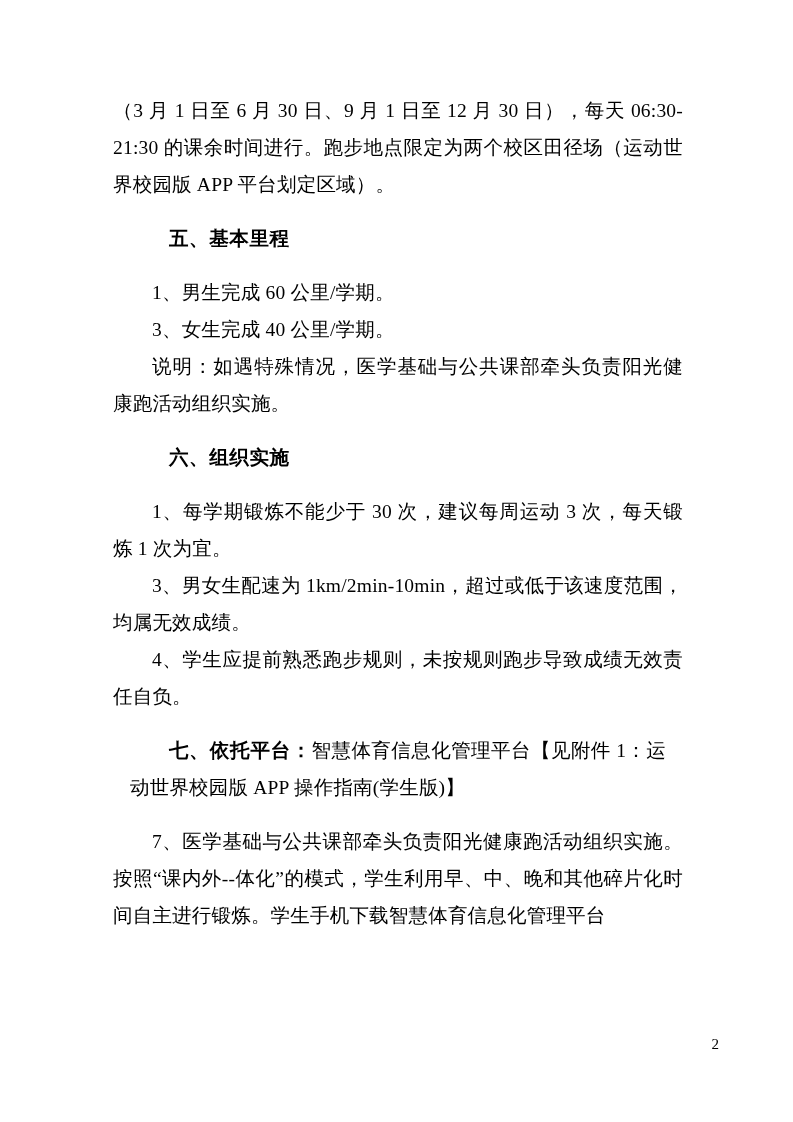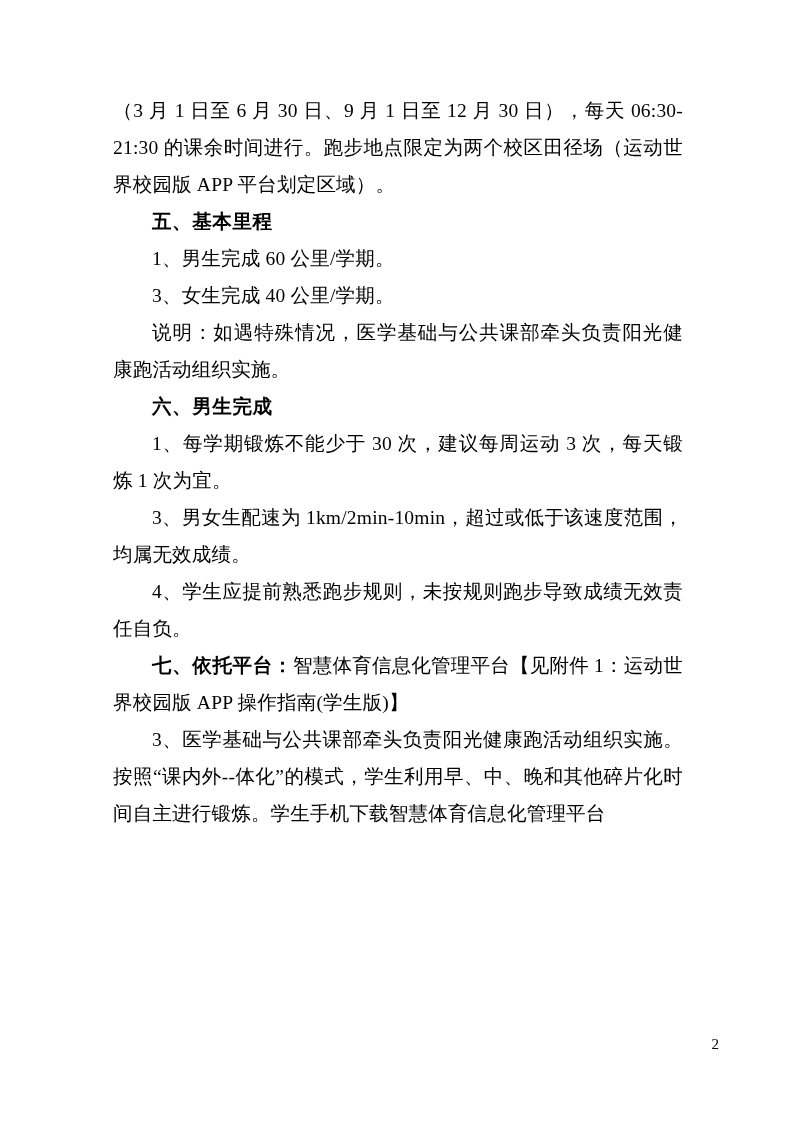--- a/index.html
+++ b/index.html
@@ -41,21 +41,21 @@
     text-indent: 39px;
     font-family: Liberation Serif, serif;
   }
   .noindent {
     text-indent: 0;
   }
   .heading {
     font-weight: bold;
     font-size: 19.5px;
     line-height: 37px;
-    margin: 0;
+    margin: 17px;
     text-indent: 39px;
     letter-spacing: 0.6px;
   }
   .heading .rest {
     font-weight: normal;
     letter-spacing: 0.2px;
   }
   .pagenum {
     position: absolute;
     right: 74px;
@@ -74,30 +74,30 @@
     <p class="noindent">（3 月 1 日至 6 月 30 日、9 月 1 日至 12 月 30 日），每天 06:30-21:30 的课余时间进行。跑步地点限定为两个校区田径场（运动世界校园版 APP 平台划定区域）。</p>
 
     <p class="heading">五、基本里程</p>
 
     <p class="indent">1、男生完成 60 公里/学期。</p>
 
     <p class="indent">3、女生完成 40 公里/学期。</p>
 
     <p class="indent">说明：如遇特殊情况，医学基础与公共课部牵头负责阳光健康跑活动组织实施。</p>
 
-    <p class="heading">六、男生完成</p>
+    <p class="heading">六、组织实施</p>
 
     <p class="indent">1、每学期锻炼不能少于 30 次，建议每周运动 3 次，每天锻炼 1 次为宜。</p>
 
 
     <p class="indent">3、男女生配速为 1km/2min-10min，超过或低于该速度范围，均属无效成绩。</p>
 
     <p class="indent">4、学生应提前熟悉跑步规则，未按规则跑步导致成绩无效责任自负。</p>
 
     <p class="heading"><span>七、依托平台：</span><span class="rest">智慧体育信息化管理平台【见附件 1：运动世界校园版 APP 操作指南(学生版)】</span></p>
 
 
-    <p class="indent">3、医学基础与公共课部牵头负责阳光健康跑活动组织实施。按照“课内外--体化”的模式，学生利用早、中、晚和其他碎片化时间自主进行锻炼。学生手机下载智慧体育信息化管理平台</p>
+    <p class="indent">7、医学基础与公共课部牵头负责阳光健康跑活动组织实施。按照“课内外--体化”的模式，学生利用早、中、晚和其他碎片化时间自主进行锻炼。学生手机下载智慧体育信息化管理平台</p>
 
   </div>
 
   <div class="pagenum">2</div>
 </div>
 
 </body></html>

